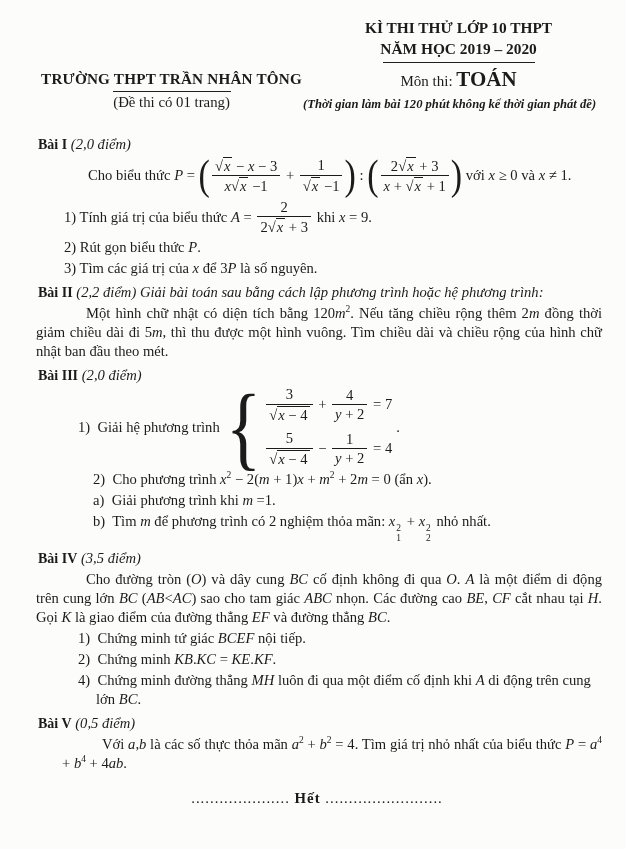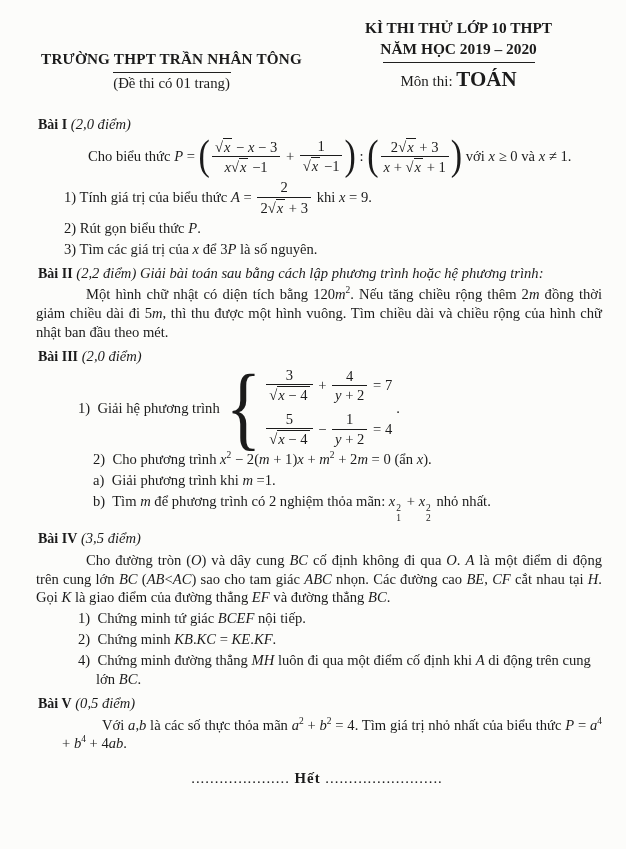--- a/index.html
+++ b/index.html
@@ -65,20 +65,21 @@
     <div class="h-left">
       <div class="school">TRƯỜNG THPT TRẦN NHÂN TÔNG</div>
       <div class="rule rule-l"></div>
       <div class="note">(Đề thi có 01 trang)</div>
     </div>
     <div class="h-right">
       <div class="exam-title">KÌ THI THỬ LỚP 10 THPT</div>
       <div class="exam-year">NĂM HỌC 2019 – 2020</div>
       <div class="rule rule-r"></div>
       <div class="subject">Môn thi: <b>TOÁN</b></div>
+      <div class="duration">(Thời gian làm bài 120 phút không kể thời gian phát đề)</div>
     </div>
   </div>
 
   <div class="content">
 
     <section>
       <div class="sec-head"><b>Bài I</b> <i>(2,0 điểm)</i></div>
       <div class="line b1-intro">Cho biểu thức <i>P</i> = <span class="bp">(</span><span class="f"><span class="fn"><span class="rt">√<span class="rd"><i>x</i></span></span> − <i>x</i> − 3</span><span class="fd"><i>x</i><span class="rt">√<span class="rd"><i>x</i></span></span> −1</span></span> + <span class="f"><span class="fn">1</span><span class="fd"><span class="rt">√<span class="rd"><i>x</i></span></span> −1</span></span><span class="bp">)</span> : <span class="bp">(</span><span class="f"><span class="fn">2<span class="rt">√<span class="rd"><i>x</i></span></span> + 3</span><span class="fd"><i>x</i> + <span class="rt">√<span class="rd"><i>x</i></span></span> + 1</span></span><span class="bp">)</span> với <i>x</i> ≥ 0 và <i>x</i> ≠ 1.</div>
       <div class="line b1-item">1) Tính giá trị của biểu thức <i>A</i> = <span class="f"><span class="fn">2</span><span class="fd">2<span class="rt">√<span class="rd"><i>x</i></span></span> + 3</span></span> khi <i>x</i> = 9.</div>
       <div class="line b1-item">2) Rút gọn biểu thức <i>P</i>.</div>

